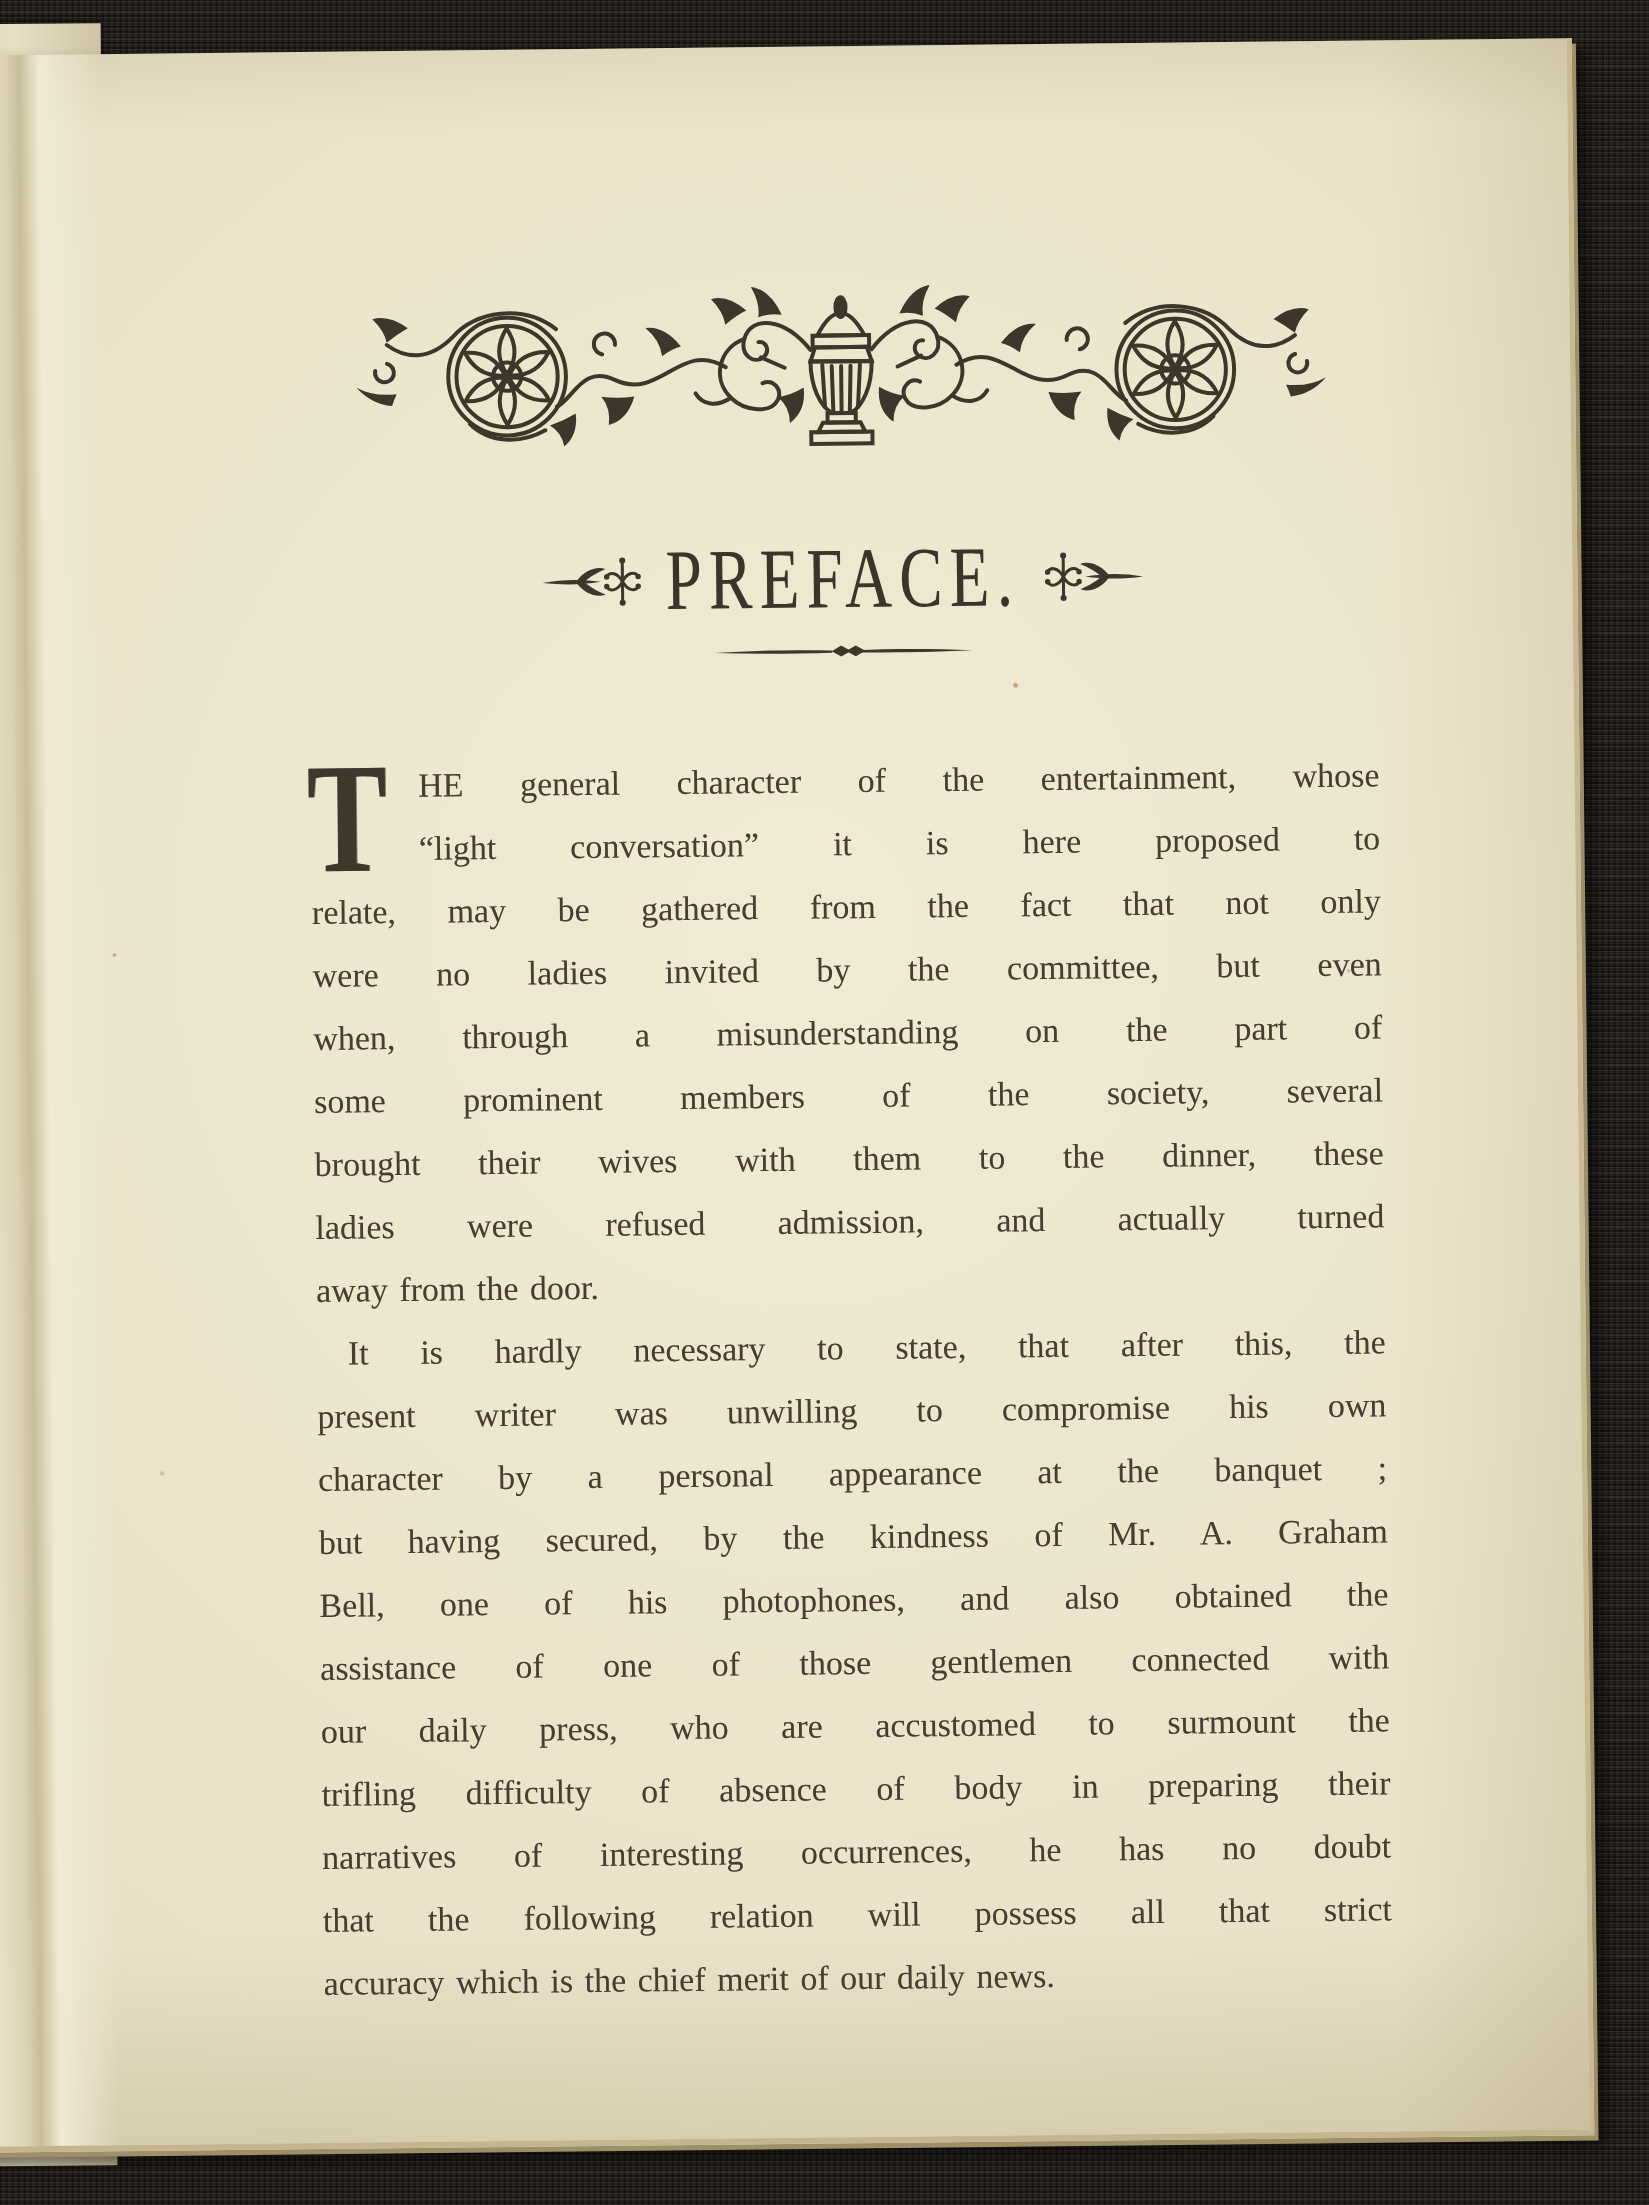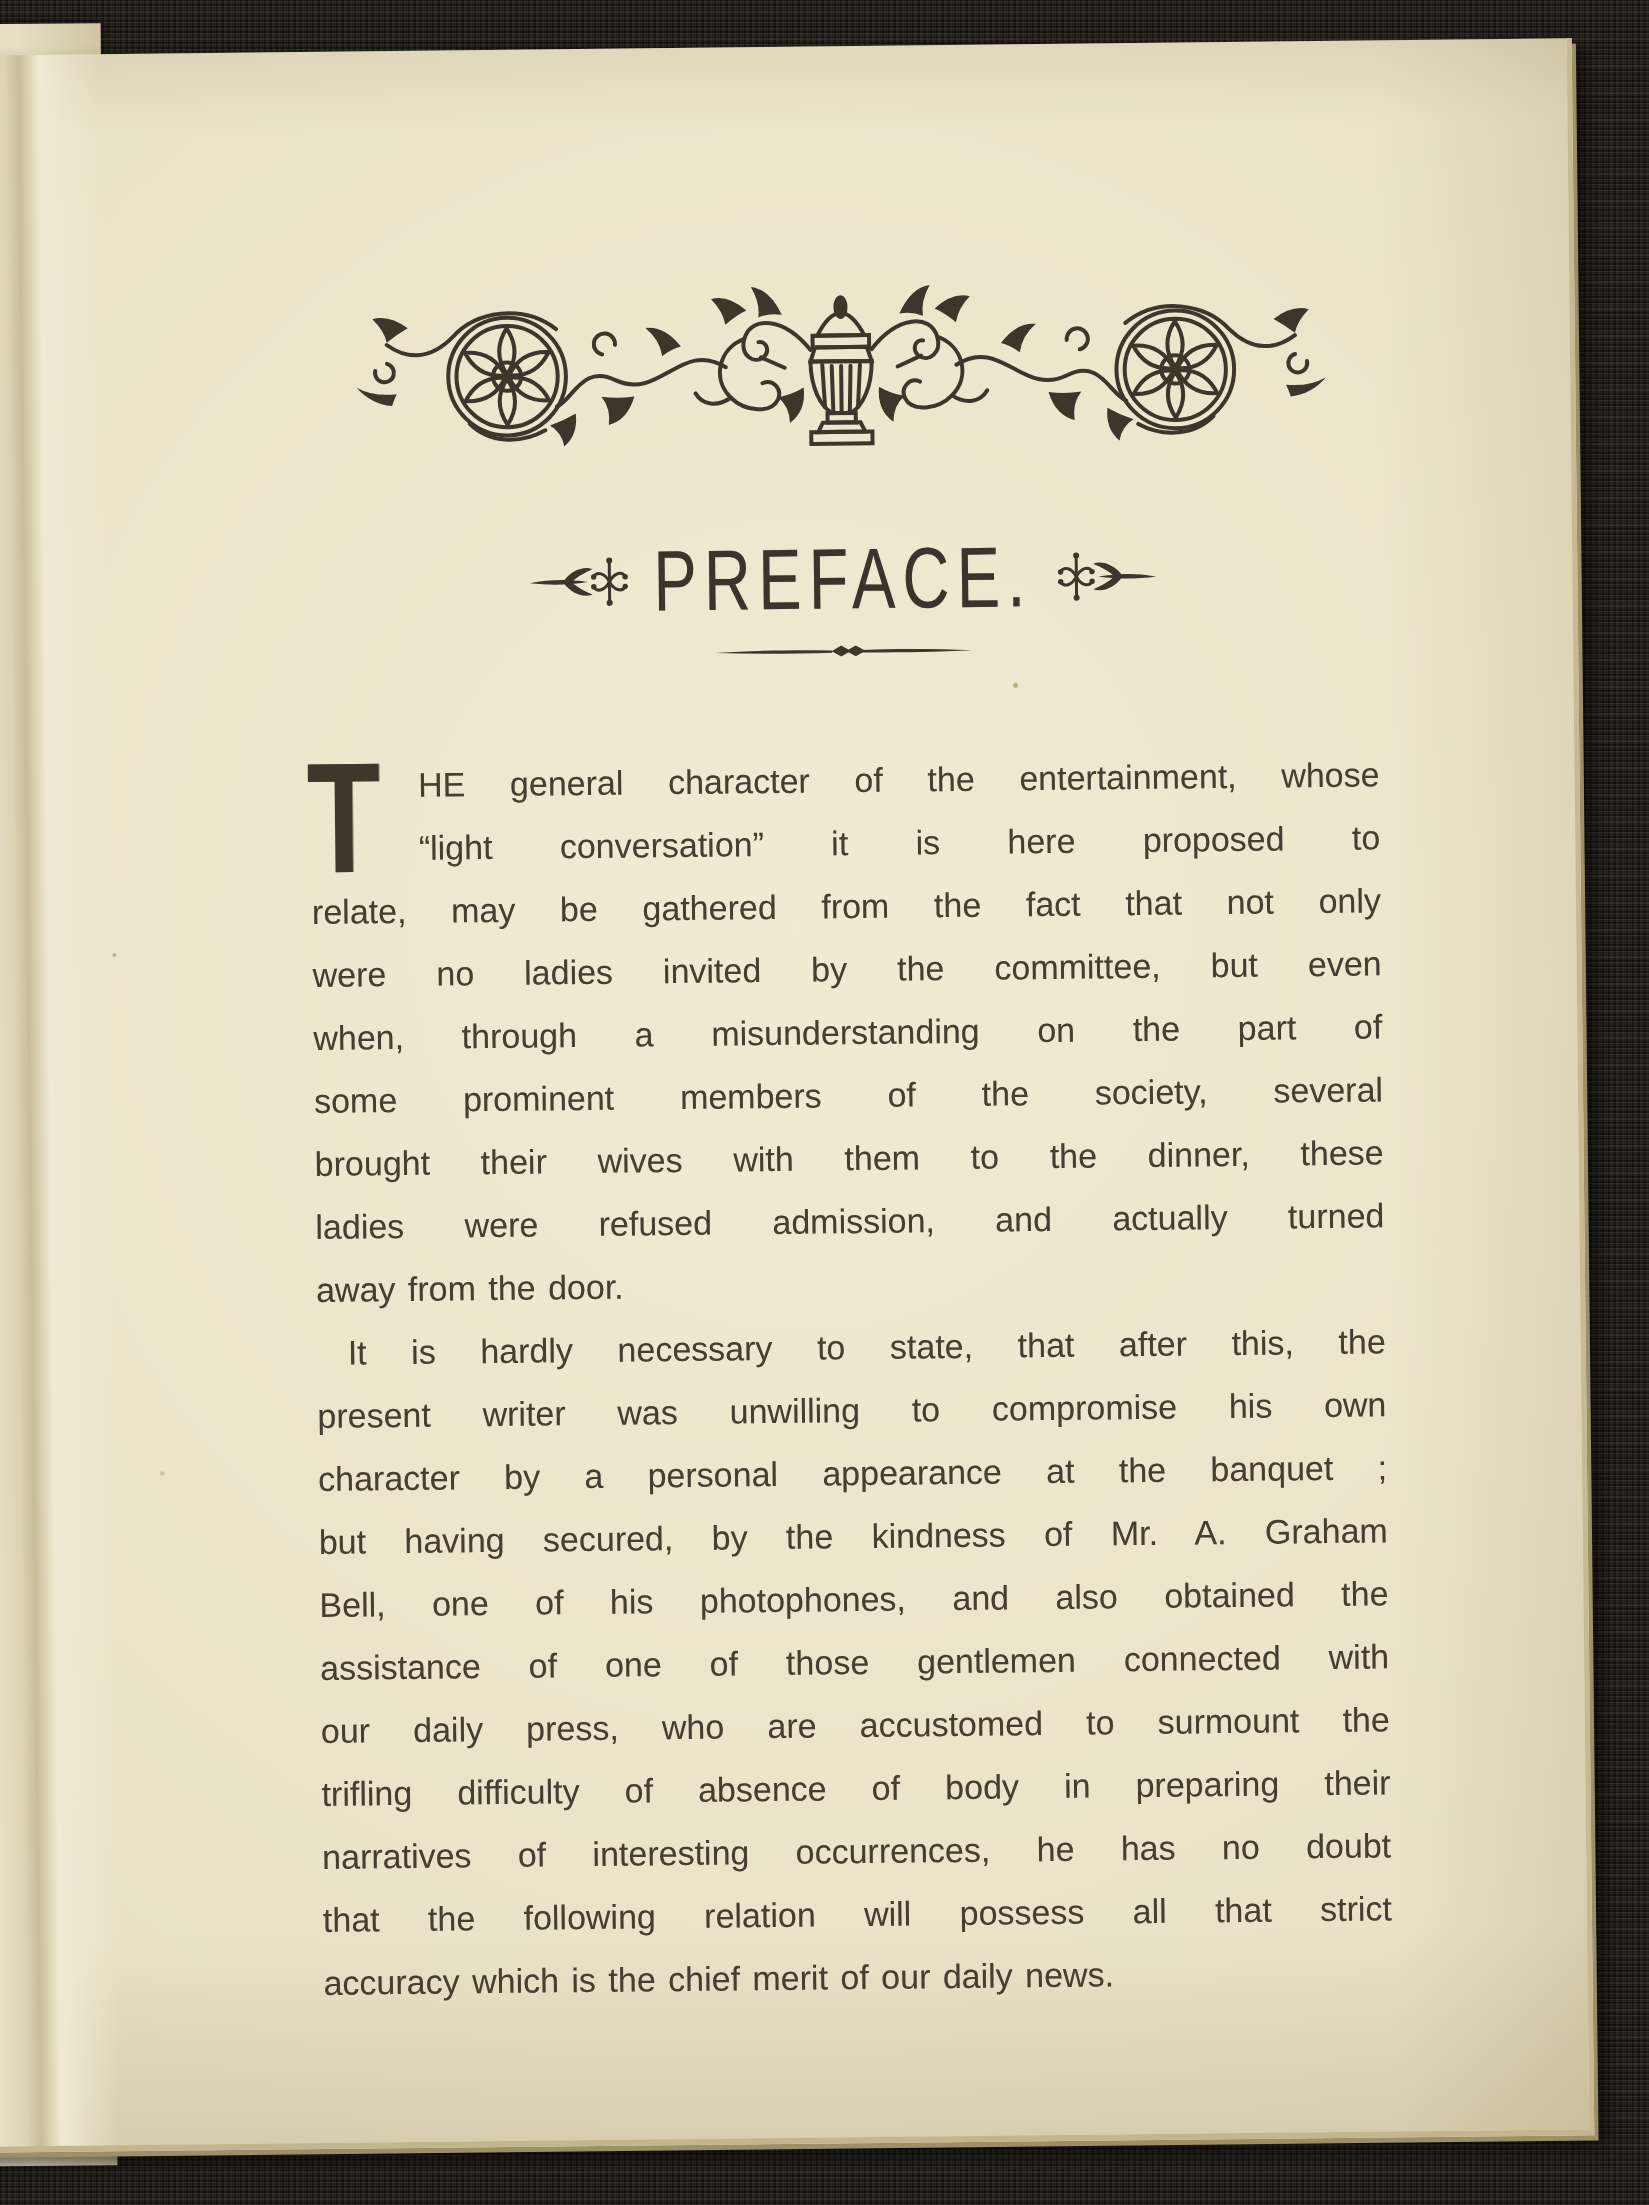--- a/index.html
+++ b/index.html
@@ -3,21 +3,21 @@
 <meta charset="utf-8">
 <style>
   html, body { margin: 0; padding: 0; background: #15130f; }
   * { box-sizing: border-box; }
 
   .canvas {
     position: relative;
     width: 1649px;
     height: 2205px;
     overflow: hidden;
-    font-family: Liberation Sans, sans-serif;
+    font-family: Liberation Serif, serif;
   }
 
   
   .cover {
     position: absolute;
     inset: 0;
     background-color: #23201b;
     background-image:
       repeating-linear-gradient(0deg,
         rgba(110,106,96,0.20) 0 1.2px,

